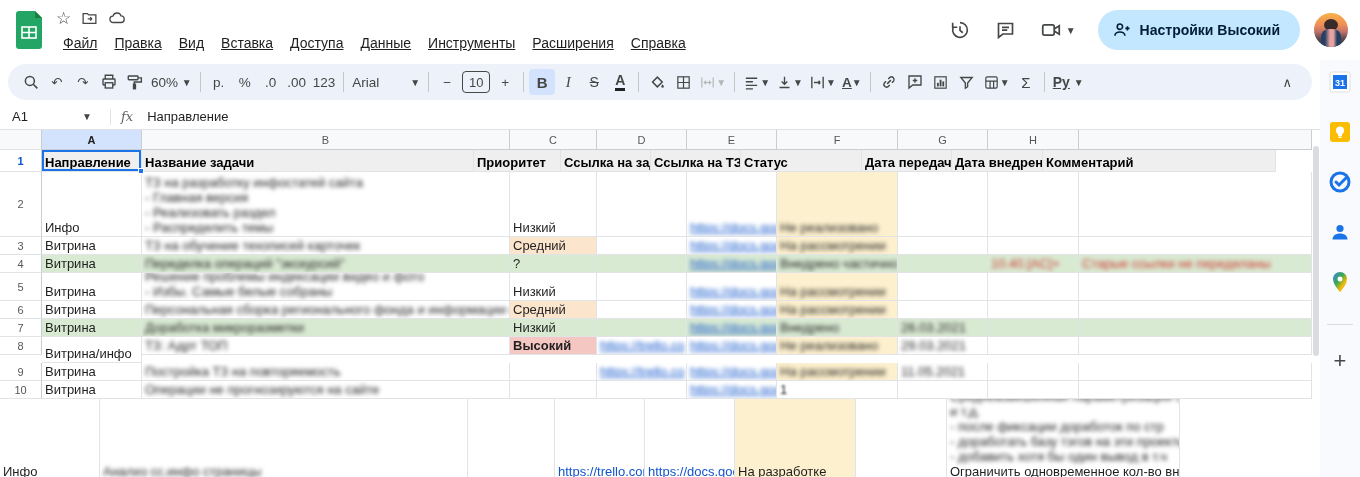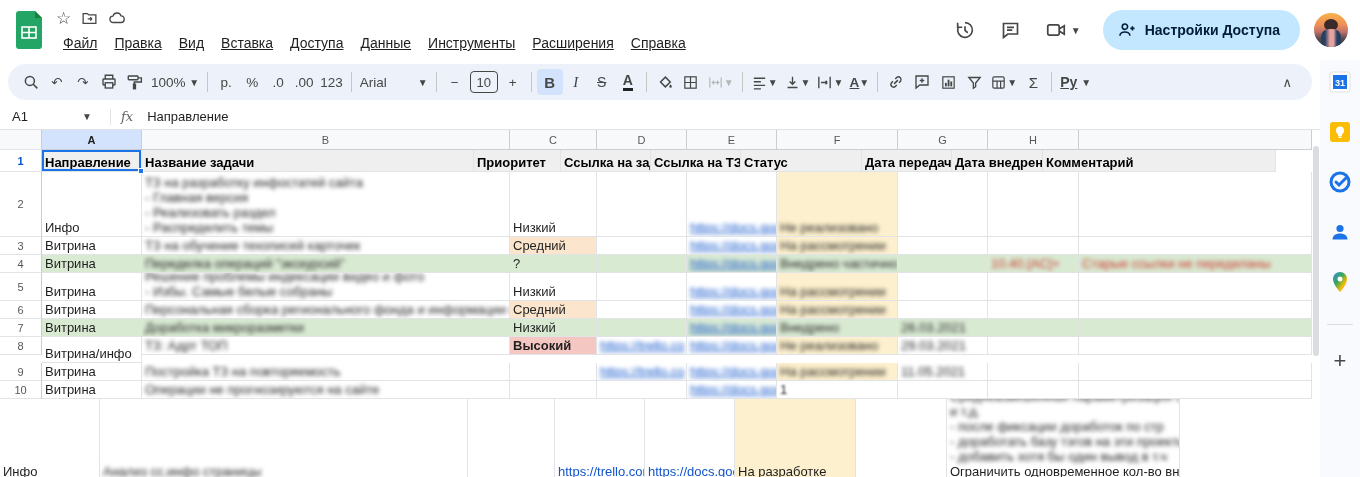--- a/index.html
+++ b/index.html
@@ -141,21 +141,21 @@
           <path d="M15.5 11l5.5-3.5v9L15.5 13"></path>
       </svg>
       <span class="caret">▼</span>
     </div>
     <div id="share-btn">
       <svg width="20" height="20" viewBox="0 0 24 24" fill="none" stroke="#001d35" stroke-width="1.9">
         <circle cx="9.5" cy="8" r="3.2"></circle>
           <path d="M3.5 19c0-3 3-4.6 6-4.6s6 1.6 6 4.6"></path>
           <path d="M18.5 7.5v5M16 10h5"></path>
       </svg>
-      <span>Настройки Доступа</span>
+      <span>Настройки Высокий</span>
     </div>
     <div id="avatar"></div>
   </div>
 </div>
 
 <div id="mainrow">
 <div id="content">
 
   <div id="toolbar-row">
     <div id="toolbar">
@@ -175,21 +175,21 @@
         </svg>
       </div>
       <div class="t-btn">
         <svg width="18" height="18" viewBox="0 0 24 24" fill="none" stroke="#444746" stroke-width="1.8">
           <rect x="3" y="4" width="13" height="5" rx="1"></rect>
               <path d="M16 6.5h4.5V12H11v3"></path>
               <rect x="10" y="15" width="2.6" height="6" fill="#444746"></rect>
         </svg>
       </div>
       <div class="t-btn">
-        <span class="t-txt">100%</span>&nbsp;<span class="caret">▼</span>
+        <span class="t-txt">60%</span>&nbsp;<span class="caret">▼</span>
       </div>
       <div class="t-sep"></div>
       <div class="t-btn">
             <span>р.</span>
           </div>
       <div class="t-btn">
             <span>%</span>
           </div>
       <div class="t-btn">
             <span>.0</span>

